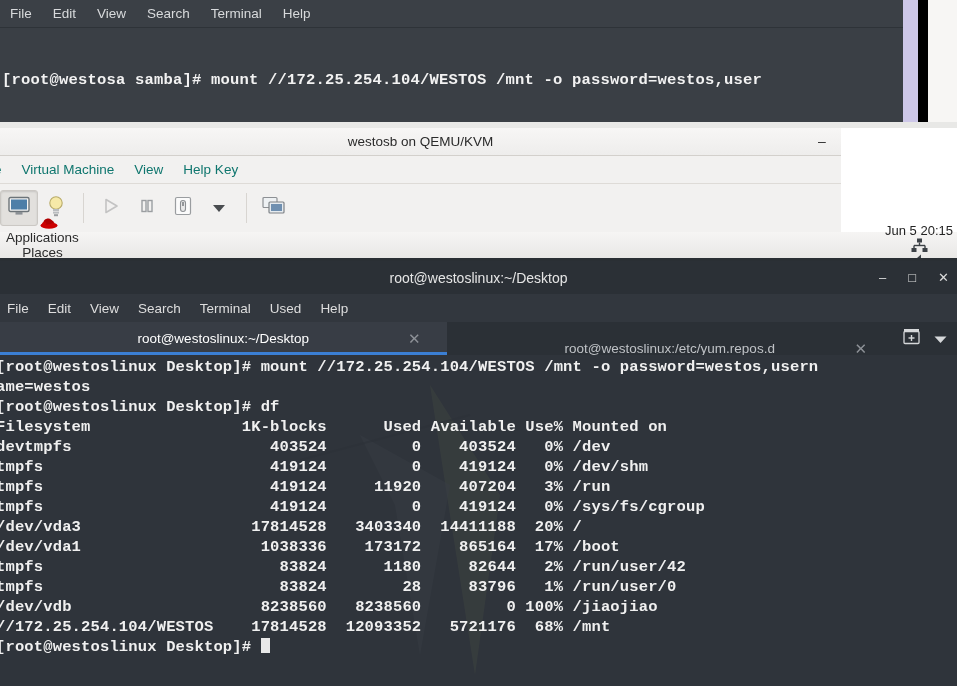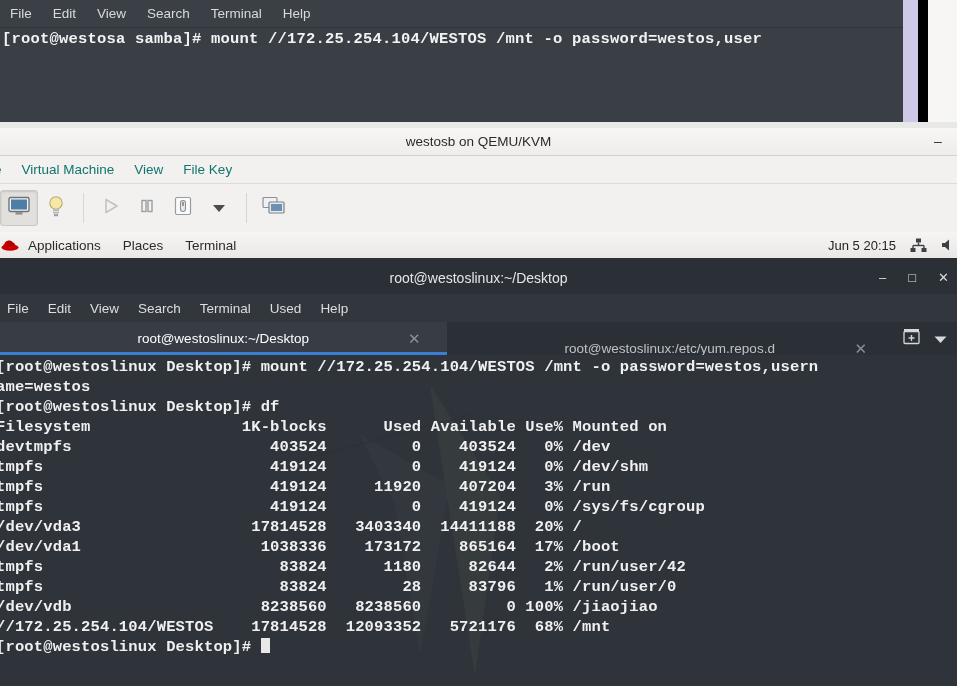--- a/index.html
+++ b/index.html
@@ -9,55 +9,55 @@
     font-family:"Liberation Sans", sans-serif;
     -webkit-font-smoothing:antialiased;
   }
   .root{position:relative;width:957px;height:686px;overflow:hidden;}
 
   
   .vmterm{position:absolute;left:0;top:0;width:903px;height:125px;background:#3a3f45;overflow:hidden;}
   .vmterm-menu{height:27px;background:#3b4046;display:flex;align-items:center;padding-left:10px;gap:21px;
     border-bottom:1px solid #2e3338;}
   .vmterm-menu span{color:#d8dadc;font-size:13.5px;}
-  .vmterm-body{padding:1px 16px 0 2px;}
+  .vmterm-body{padding:1px 16px 0 2px;margin-top:41px;}
   .vmterm-line{
     font-family:"Liberation Mono","DejaVu Sans Mono",monospace;
     font-size:15.5px;font-weight:bold;color:#f2f2f2;line-height:20.5px;white-space:pre;letter-spacing:0.2px;
   }
   .cursorblk{display:inline-block;width:9px;height:15px;background:#e8e8e8;vertical-align:-2px;}
 
   .vm-scroll{position:absolute;left:903px;top:0;width:15px;height:122px;background:#cdc7e8;}
   .vm-blackbar{position:absolute;left:918px;top:0;width:10px;height:122px;background:#000000;}
   .vm-whitebar{position:absolute;left:928px;top:0;width:29px;height:122px;background:#f7f6f4;}
   .vm-bottomstrip{position:absolute;left:0;top:122px;width:957px;height:6px;background:#e8e8e6;}
 
   
-  .vmwin{position:absolute;left:0;top:128px;width:957px;height:104px;background:#f2f1f0;}
+  .vmwin{position:absolute;left:0;top:128px;width:841px;height:104px;background:#f2f1f0;}
   .vmwin-title{height:27px;display:flex;align-items:center;justify-content:center;position:relative;
     background:linear-gradient(#f7f6f5,#eeedec);border-bottom:1px solid #d3d0cc;}
   .vmwin-title .t{font-size:13.5px;color:#2b2b2b;}
   .vmwin-min{position:absolute;right:10px;top:4px;width:18px;height:18px;display:flex;align-items:center;justify-content:center;
     color:#3a3a3a;font-size:14px;line-height:1;}
   .vmwin-menu{height:27px;background:#f2f1f0;display:flex;align-items:center;padding-left:0px;gap:20px;
     border-bottom:1px solid #dedbd7;}
   .vmwin-menu span{font-size:13.5px;color:#0f766e;}
   .vmwin-menu .first{margin-left:-6px;}
   .vmwin-toolbar{height:48px;background:#f2f1f0;display:flex;align-items:center;padding-left:0px;}
   .tbtn{width:36px;height:34px;display:flex;align-items:center;justify-content:center;border-radius:3px;}
   .tbtn.pressed{background:#e2e0dd;border:1px solid #cbc8c4;box-shadow:inset 0 1px 2px rgba(0,0,0,.12);}
   .tbsep{width:1px;height:30px;background:#d8d5d1;margin:0 9px;}
 
   
   .gpanel{position:absolute;left:0;top:232px;width:957px;height:26px;
     background:linear-gradient(#f6f5f4,#e9e8e6);border-bottom:1px solid #b9b6b2;
     display:flex;align-items:center;}
   .gpanel .gi{font-size:13.5px;color:#2b2b2b;margin-right:22px;}
-  .gpanel-left{display:flex;align-items:center;}
-  .gpanel-right{margin-left:auto;display:flex;align-items:center;padding-right:4px;gap:14px;}
+  .gpanel-left{display:flex;align-items:center;padding-left:6px;flex-direction:column;}
+  .gpanel-right{margin-left:auto;display:flex;align-items:center;padding-right:4px;flex-direction:column;}
   .gclock{font-size:13px;color:#232323;}
   .gpanel-underline{position:absolute;left:0;top:258px;width:957px;height:3px;background:#2a2f34;}
 
   
   .gtwin{position:absolute;left:0;top:261px;width:957px;height:425px;background:#2c3038;overflow:hidden;}
   .gt-title{height:33px;background:#2b3036;display:flex;align-items:center;position:relative;}
   .gt-title .t{width:100%;text-align:center;font-size:14px;color:#e6e6e6;}
   .gt-btns{position:absolute;right:8px;top:0;height:33px;display:flex;align-items:center;gap:22px;color:#dcdcdc;font-size:13px;}
   .gt-menu{height:28px;background:#32373e;display:flex;align-items:center;padding-left:7px;gap:19px;}
   .gt-menu span{font-size:13.5px;color:#dedede;}
@@ -104,21 +104,21 @@
 
   <div class="vmwin">
     <div class="vmwin-title">
       <span class="t">westosb on QEMU/KVM</span>
       <span class="vmwin-min">–</span>
     </div>
     <div class="vmwin-menu">
       <span class="first">e</span>
       <span>Virtual Machine</span>
       <span>View</span>
-      <span>File Key</span>
+      <span>Help Key</span>
     </div>
     <div class="vmwin-toolbar">
       <div class="tbtn pressed">
         <span>
           <svg width="22" height="20" viewBox="0 0 22 20">
             <rect x="1" y="1.5" width="20" height="14" rx="1.5" fill="#f4f4f4" stroke="#6d7479" stroke-width="1.4"></rect>
             <rect x="3" y="3.5" width="16" height="10" fill="#4d7ea8"></rect>
             <rect x="7.5" y="16" width="7" height="2.6" fill="#8b9095"></rect>
           </svg>
         </span>

